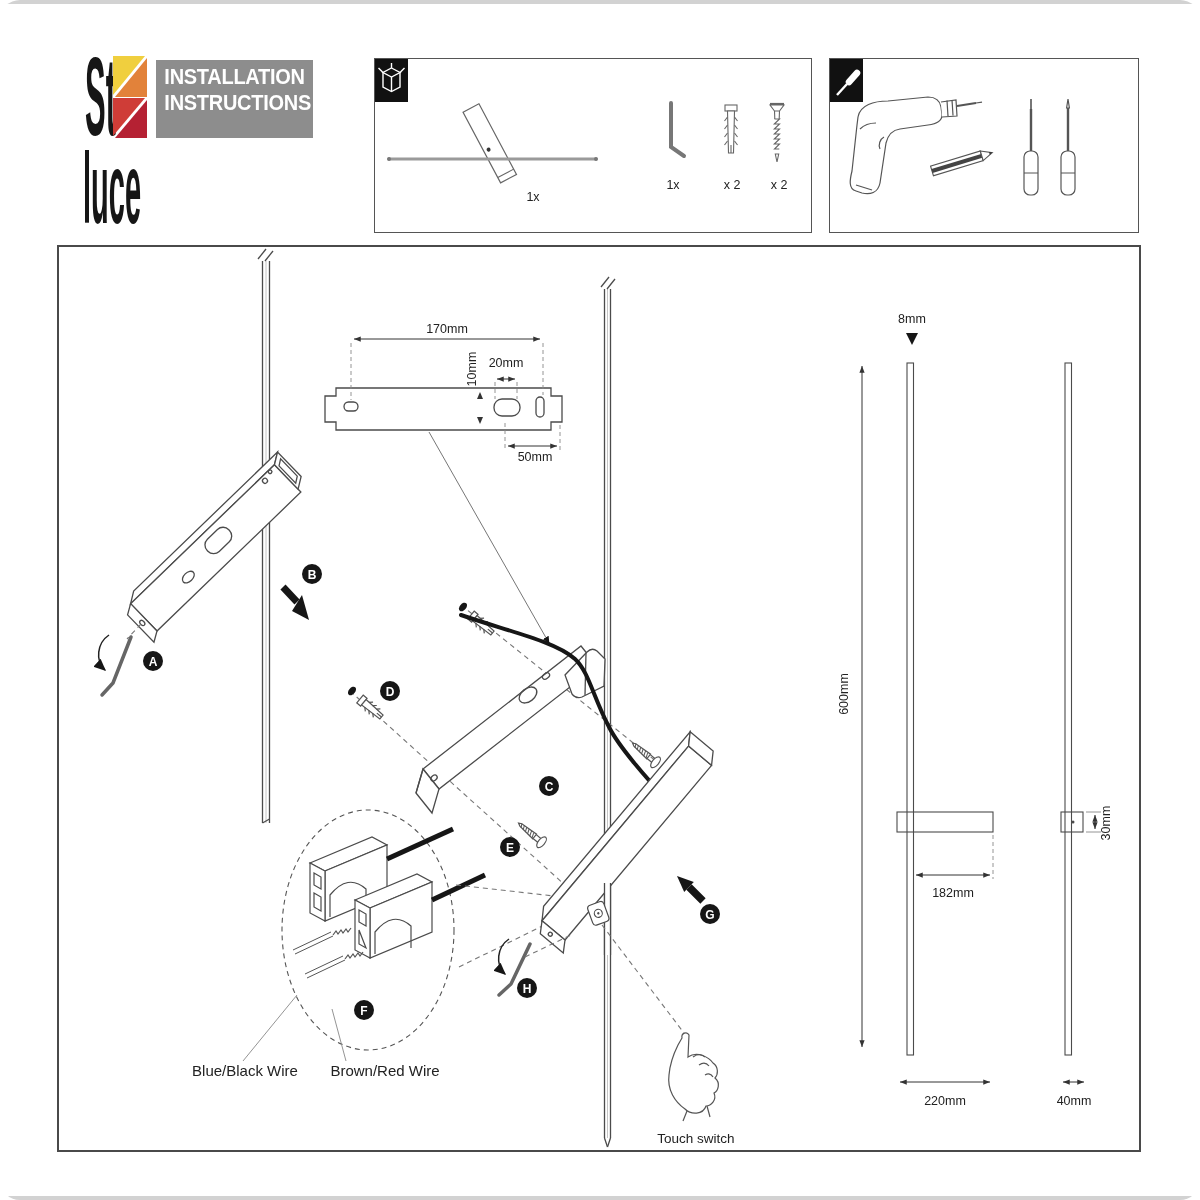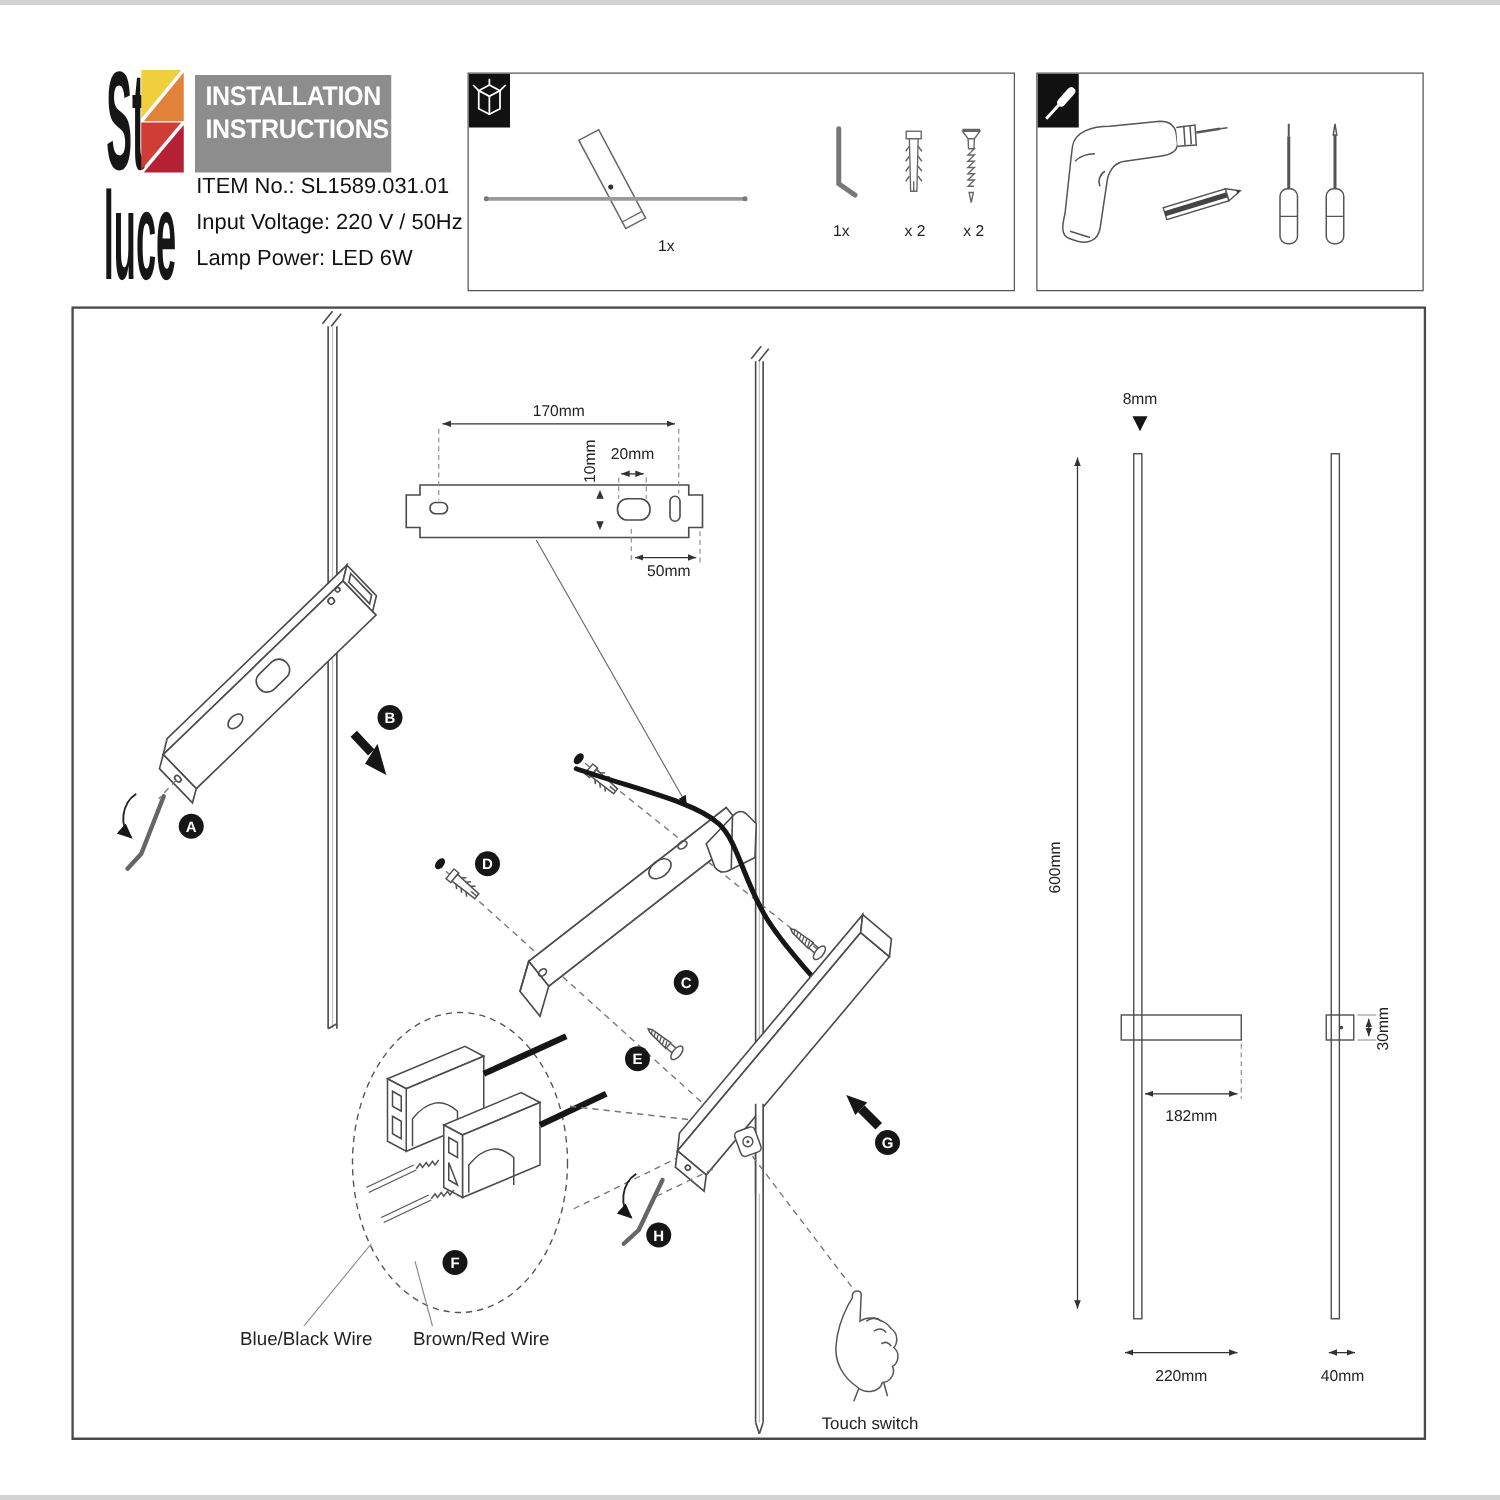--- a/index.html
+++ b/index.html
@@ -1,17 +1,17 @@
 <!DOCTYPE html>
 <html><head>
 <meta charset="utf-8">
 <style>
   html,body{margin:0;padding:0;background:#fff;}
   .page{position:relative;width:1200px;height:1200px;background:#fff;overflow:hidden;
-        font-family:"Liberation Sans",sans-serif;color:#161616;}
+        font-family:"Liberation Sans",sans-serif;color:#161616;border-radius:20px;}
   .scan-edge{position:absolute;left:0;width:1200px;height:4px;background:#d2d2d2;}
   .logo-svg{position:absolute;left:75px;top:46px;}
   .title-bar{position:absolute;left:156px;top:60px;width:157px;height:78px;background:#8d8d8d;}
   .title-bar .tline{font-size:21.5px;font-weight:bold;color:#fff;line-height:26px;
         padding-left:9px;letter-spacing:-0.3px;transform:scaleX(.93);transform-origin:left;}
   .title-bar .tline:first-child{padding-top:4px;}
   .info{position:absolute;left:157px;top:134px;}
   .info-line{font-size:17.5px;line-height:29px;color:#111;white-space:nowrap;}
   .pbox{position:absolute;border:1.6px solid #555;background:#fff;}
   .pbox svg{position:absolute;left:0;top:0;}
@@ -44,25 +44,20 @@
       <polygon points="38,52 70,52 38,90" fill="#cf3d37"></polygon>
       <polygon points="72,54 72,92 40,92" fill="#b52133"></polygon>
     </g>
     <text x="8" y="177" font-size="100" font-weight="bold" fill="#161616" textLength="58" lengthAdjust="spacingAndGlyphs">luce</text>
   </svg>
 
   <div class="title-bar">
     <div class="tline">INSTALLATION</div>
     <div class="tline">INSTRUCTIONS</div>
   </div>
-  <div class="info">
-    <div class="info-line">ITEM No.: SL1589.031.01</div>
-    <div class="info-line">Input Voltage: 220 V / 50Hz</div>
-    <div class="info-line">Lamp Power: LED 6W</div>
-  </div>
 
   <div class="pbox" style="left:374px;top:58px;width:436px;height:173px;">
     <svg width="433" height="170" viewBox="0 0 433 170">
       <g>
         <rect x="0" y="0" width="33" height="43" fill="#111"></rect>
         <g stroke="#fff" stroke-width="1.4" fill="none">
           <polygon points="16.5,9 25,13.5 16.5,18 8,13.5"></polygon>
           <polyline points="8,13.5 8,28 16.5,32.5 25,28 25,13.5"></polyline>
           <line x1="16.5" y1="18" x2="16.5" y2="32.5"></line>
           <line x1="8" y1="13.5" x2="3.5" y2="9"></line>

